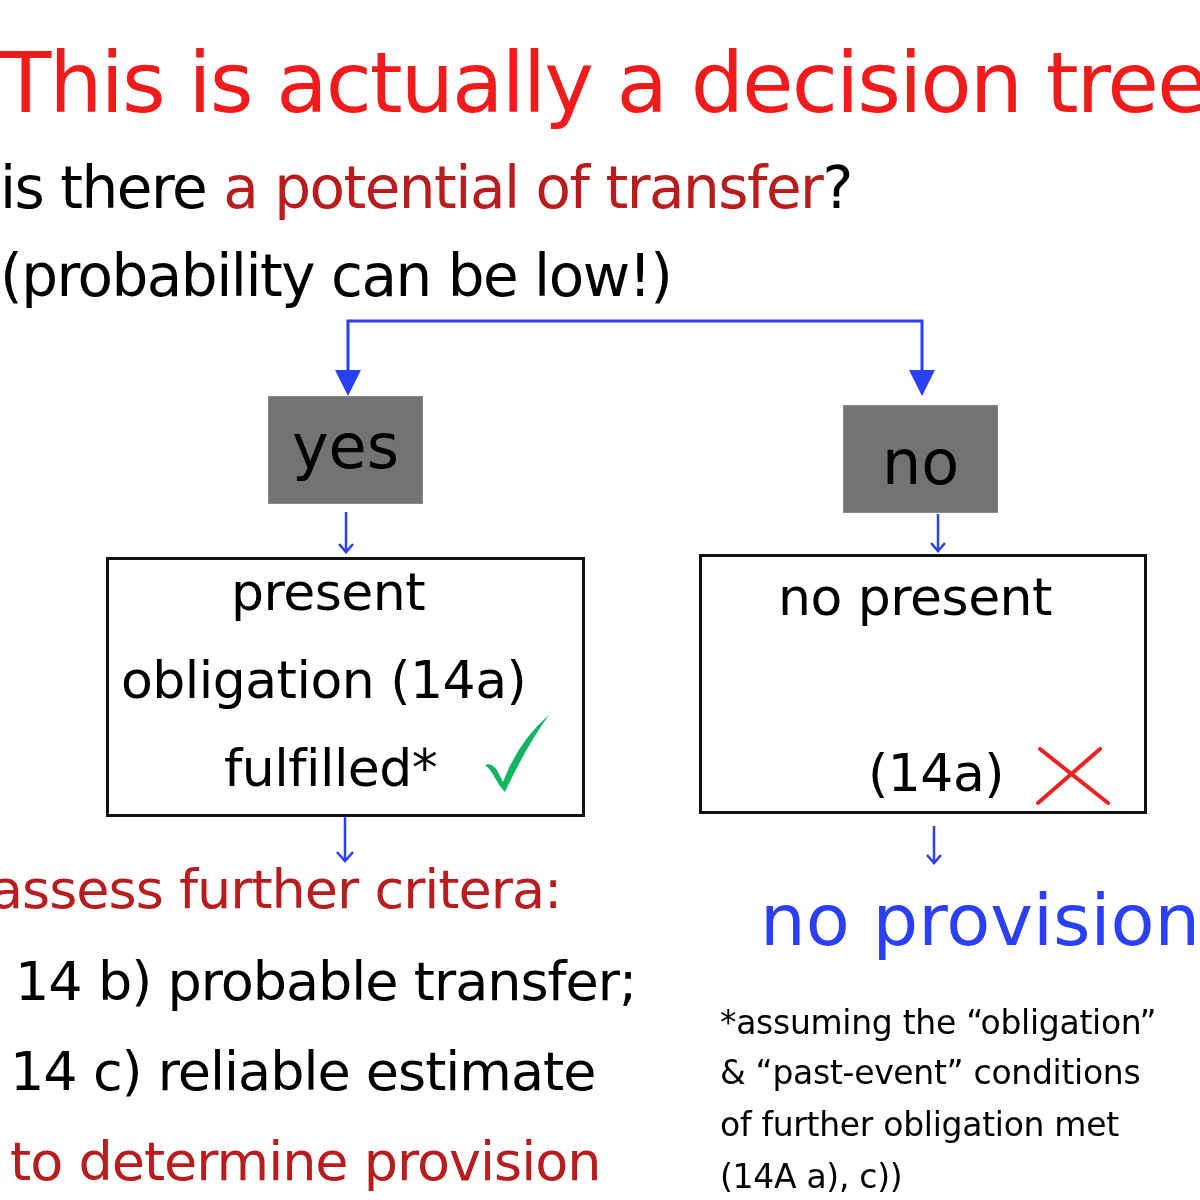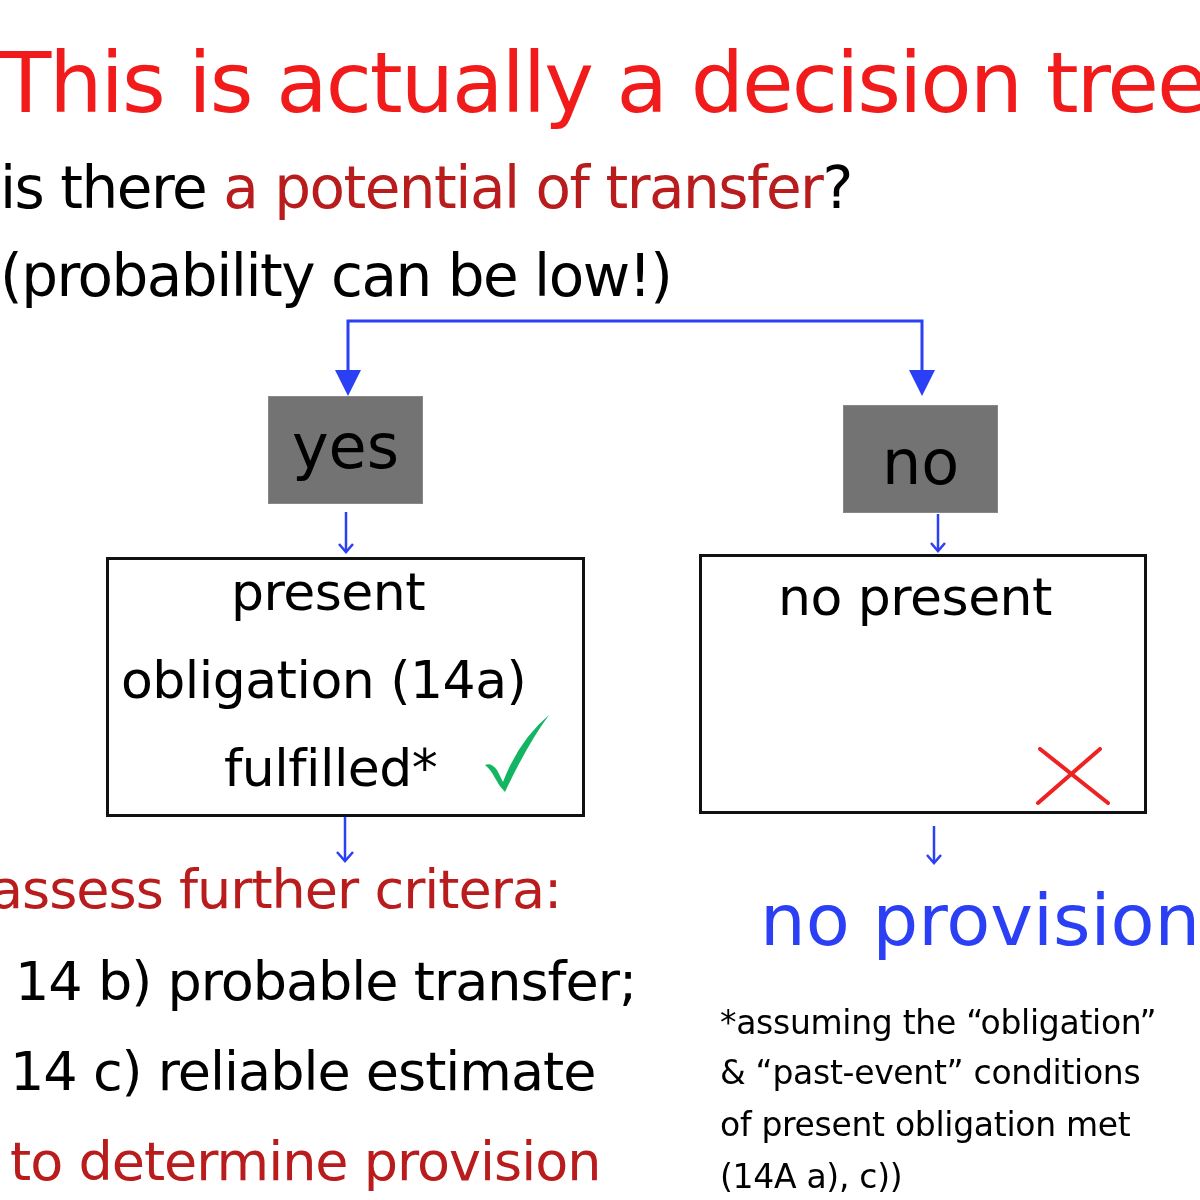--- a/index.html
+++ b/index.html
@@ -64,29 +64,30 @@
   <div class="box-line" style="left:122px; top:2px;">present</div>
   <div class="box-line" style="left:12px; top:90px;">obligation (14a)</div>
   <div class="box-line" style="left:115px; top:178px;">fulfilled*</div>
   <svg class="abs" style="left:370px; top:150px;" width="80" height="90" viewBox="0 0 80 90">
     <path d="M6,55 Q12,52 18,60 L24,72 Q40,30 70,5 Q48,35 26,82 Q20,76 16,68 Q12,60 6,55 Z" fill="#12b561"></path>
   </svg>
 </div>
 
 <div class="abs big-box right-box">
   <div class="box-line" style="left:76px; top:10px;">no present</div>
+  <div class="box-line" style="left:166px; top:186px;">(14a)</div>
   <svg class="abs" style="left:332px; top:190px;" width="80" height="60" viewBox="0 0 80 60">
     <line x1="4" y1="56" x2="66" y2="2" stroke="#ee2222" stroke-width="4" stroke-linecap="round"></line>
     <line x1="6" y1="2" x2="74" y2="56" stroke="#ee2222" stroke-width="4" stroke-linecap="round"></line>
   </svg>
 </div>
 
 <div class="abs center result-left blue" style="left:-10px;">assess further critera:</div>
 <div class="abs center crit" style="top:952px; left:0;margin-left:15px;">14 b) probable transfer;</div>
 <div class="abs center crit" style="top:1042px; left:10px;">14 c) reliable estimate</div>
 <div class="abs center crit blue" style="top:1132px; left:10px;">to determine provision</div>
 
 <div class="abs center no-prov">no provision</div>
 
 <div class="abs center footnote" style="top:998px;">*assuming the “obligation”</div>
 <div class="abs center footnote" style="top:1048px;">&amp; “past-event” conditions</div>
-<div class="abs center footnote" style="top:1100px;">of present obligation met</div>
+<div class="abs center footnote" style="top:1100px;">of further obligation met</div>
 <div class="abs center footnote" style="top:1152px;">(14A a), c))</div>
 
 </body></html>

